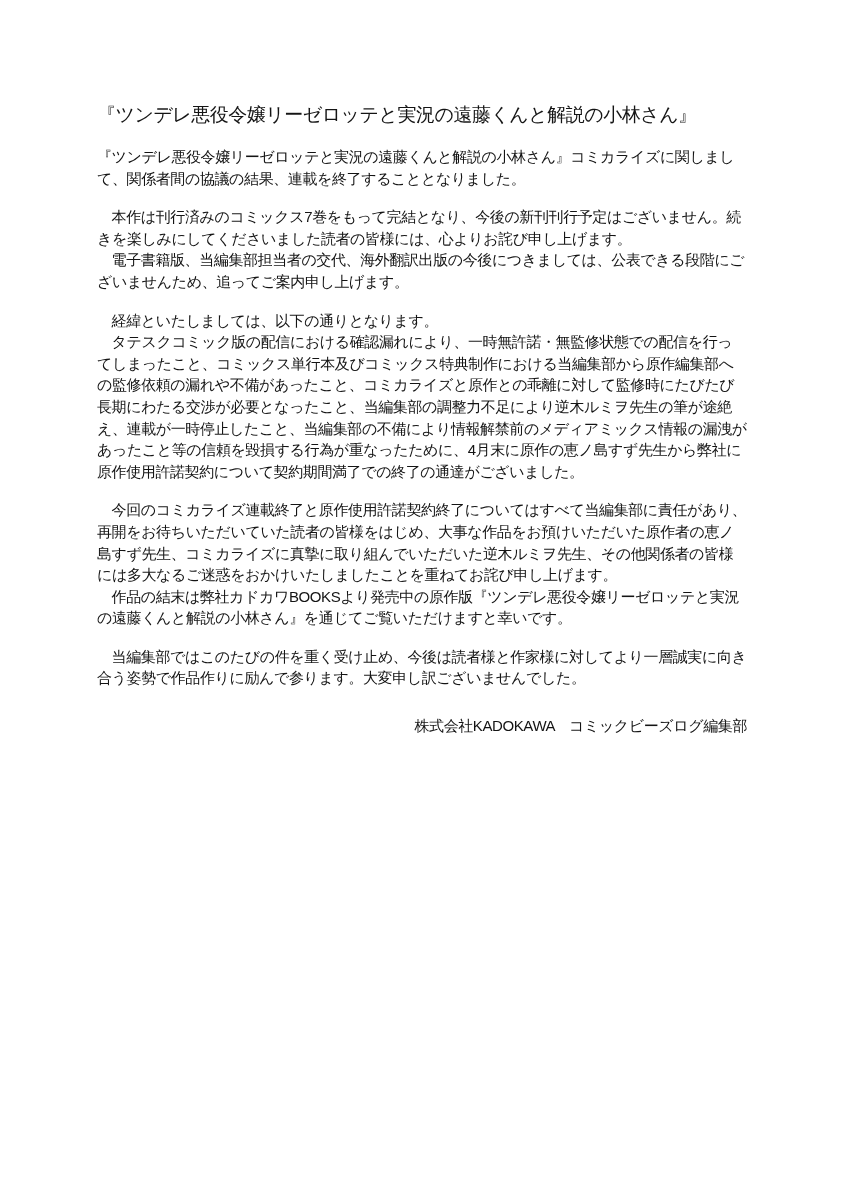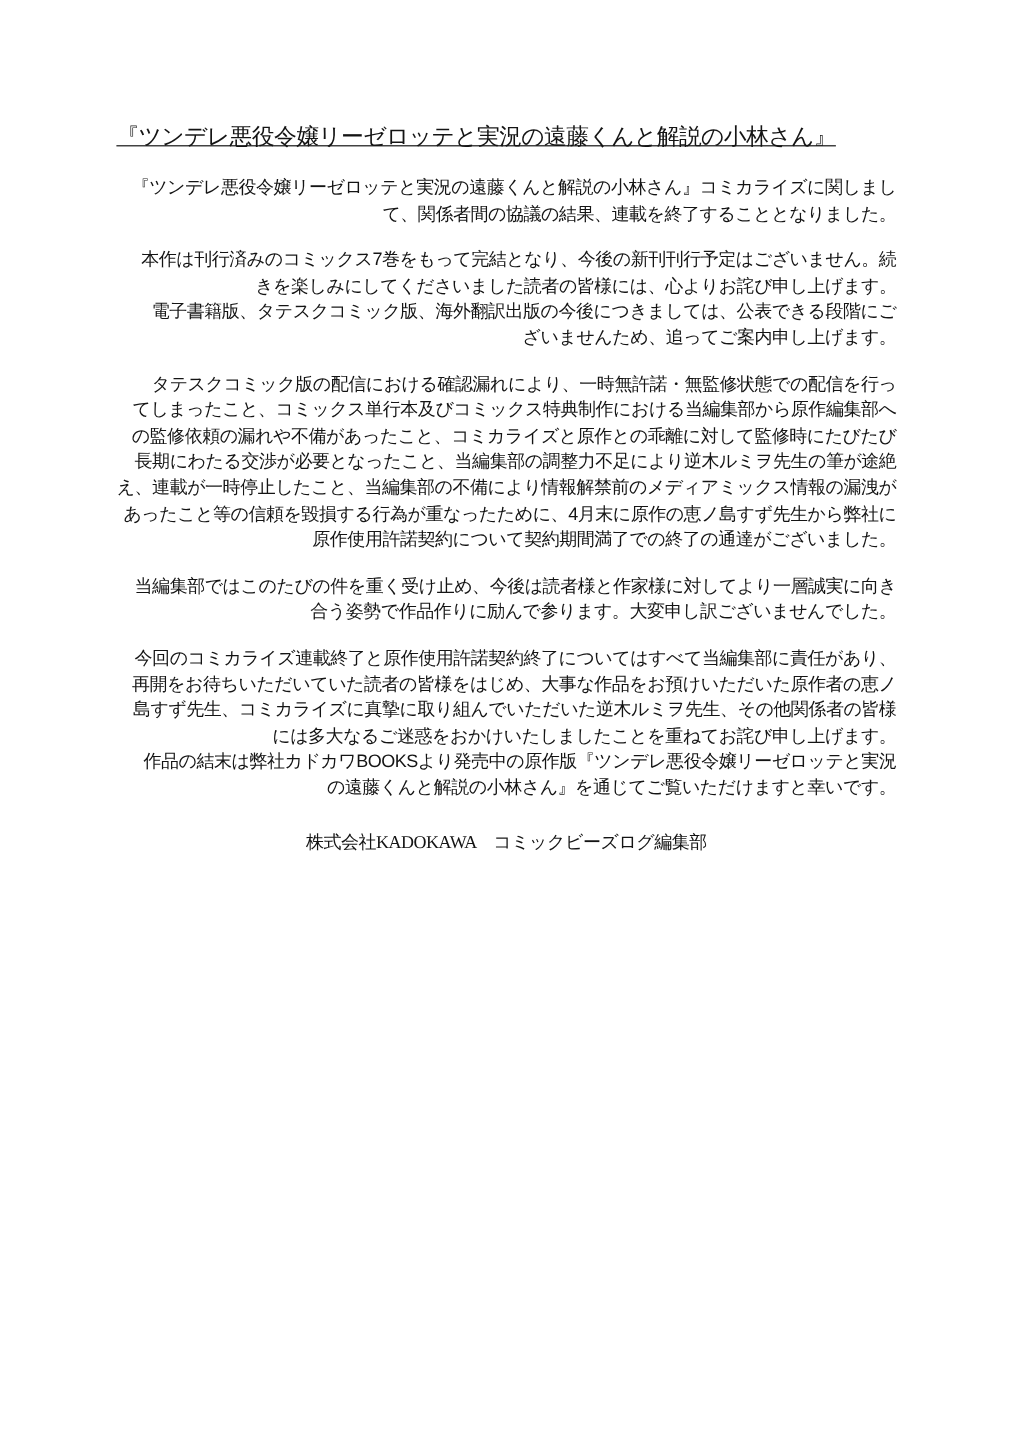--- a/index.html
+++ b/index.html
@@ -17,72 +17,71 @@
     left: 97px;
     top: 101px;
     width: 650px;
   }
   .title {
     margin: 0 0 18px 0;
     font-size: 19px;
     line-height: 27px;
     font-weight: 500;
     letter-spacing: -0.5px;
-    text-decoration: underline;
   }
   .tline { display: block; }
   .block { margin: 0 0 17px 0; }
   .block p {
     margin: 0;
     font-size: 15px;
     line-height: 21.6px;
     letter-spacing: -0.4px;
-    text-align: right;
+    text-align: left;
     word-break: break-all;
     overflow-wrap: break-word;
   }
   .signature {
     margin-top: 26px;
     font-size: 15px;
     line-height: 21.6px;
     letter-spacing: -0.4px;
-    text-align: center;
-    font-family: Liberation Serif, serif;
+    text-align: right;
   }
 </style>
 </head>
 <body>
 
 <div class="page">
   <div class="content">
 
     <h1 class="title">
       <span class="tline">『ツンデレ悪役令嬢リーゼロッテと実況の遠藤くんと解説の小林さん』</span>
     </h1>
 
     <div class="block">
       <p>『ツンデレ悪役令嬢リーゼロッテと実況の遠藤くんと解説の小林さん』コミカライズに関しまして、関係者間の協議の結果、連載を終了することとなりました。</p>
     </div>
 
     <div class="block">
       <p>　本作は刊行済みのコミックス7巻をもって完結となり、今後の新刊刊行予定はございません。続きを楽しみにしてくださいました読者の皆様には、心よりお詫び申し上げます。</p>
-      <p>　電子書籍版、タテスクコミック版、海外翻訳出版の今後につきましては、公表できる段階にございませんため、追ってご案内申し上げます。</p>
+      <p>　電子書籍版、当編集部担当者の交代、海外翻訳出版の今後につきましては、公表できる段階にございませんため、追ってご案内申し上げます。</p>
     </div>
 
 
     <div class="block">
+      <p>　経緯といたしましては、以下の通りとなります。</p>
       <p>　タテスクコミック版の配信における確認漏れにより、一時無許諾・無監修状態での配信を行ってしまったこと、コミックス単行本及びコミックス特典制作における当編集部から原作編集部への監修依頼の漏れや不備があったこと、コミカライズと原作との乖離に対して監修時にたびたび長期にわたる交渉が必要となったこと、当編集部の調整力不足により逆木ルミヲ先生の筆が途絶え、連載が一時停止したこと、当編集部の不備により情報解禁前のメディアミックス情報の漏洩があったこと等の信頼を毀損する行為が重なったために、4月末に原作の恵ノ島すず先生から弊社に原作使用許諾契約について契約期間満了での終了の通達がございました。</p>
     </div>
 
 
     <div class="block">
-      <p>　当編集部ではこのたびの件を重く受け止め、今後は読者様と作家様に対してより一層誠実に向き合う姿勢で作品作りに励んで参ります。大変申し訳ございませんでした。</p>
+      <p>　今回のコミカライズ連載終了と原作使用許諾契約終了についてはすべて当編集部に責任があり、再開をお待ちいただいていた読者の皆様をはじめ、大事な作品をお預けいただいた原作者の恵ノ島すず先生、コミカライズに真摯に取り組んでいただいた逆木ルミヲ先生、その他関係者の皆様には多大なるご迷惑をおかけいたしましたことを重ねてお詫び申し上げます。</p>
+      <p>　作品の結末は弊社カドカワBOOKSより発売中の原作版『ツンデレ悪役令嬢リーゼロッテと実況の遠藤くんと解説の小林さん』を通じてご覧いただけますと幸いです。</p>
     </div>
 
     <div class="block">
-      <p>　今回のコミカライズ連載終了と原作使用許諾契約終了についてはすべて当編集部に責任があり、再開をお待ちいただいていた読者の皆様をはじめ、大事な作品をお預けいただいた原作者の恵ノ島すず先生、コミカライズに真摯に取り組んでいただいた逆木ルミヲ先生、その他関係者の皆様には多大なるご迷惑をおかけいたしましたことを重ねてお詫び申し上げます。</p>
-      <p>　作品の結末は弊社カドカワBOOKSより発売中の原作版『ツンデレ悪役令嬢リーゼロッテと実況の遠藤くんと解説の小林さん』を通じてご覧いただけますと幸いです。</p>
+      <p>　当編集部ではこのたびの件を重く受け止め、今後は読者様と作家様に対してより一層誠実に向き合う姿勢で作品作りに励んで参ります。大変申し訳ございませんでした。</p>
     </div>
 
     <div class="signature">株式会社KADOKAWA　コミックビーズログ編集部</div>
 
   </div>
 </div>
 
 </body></html>

